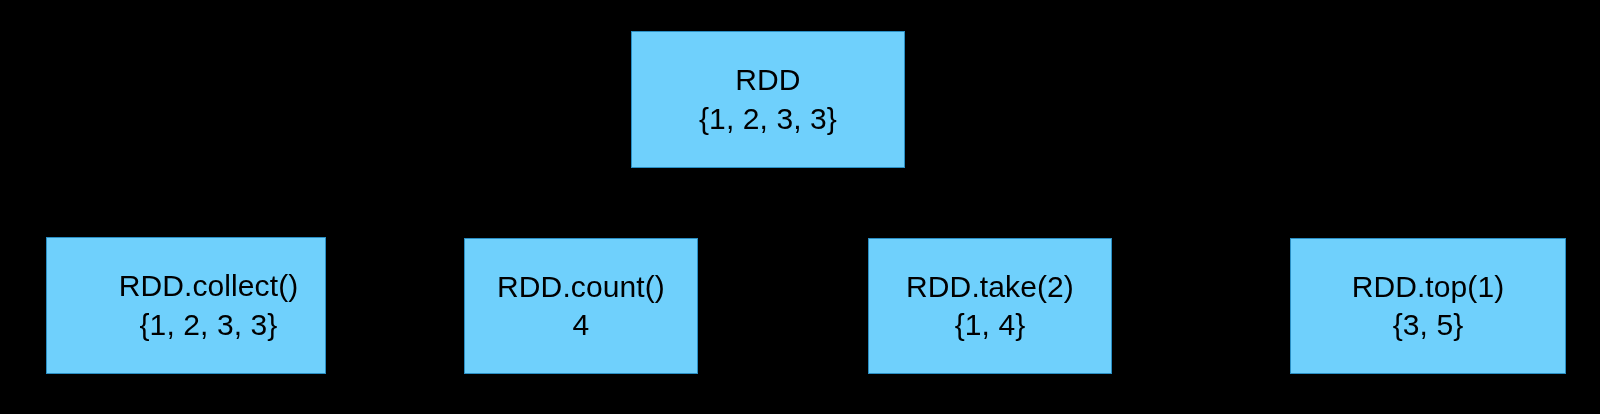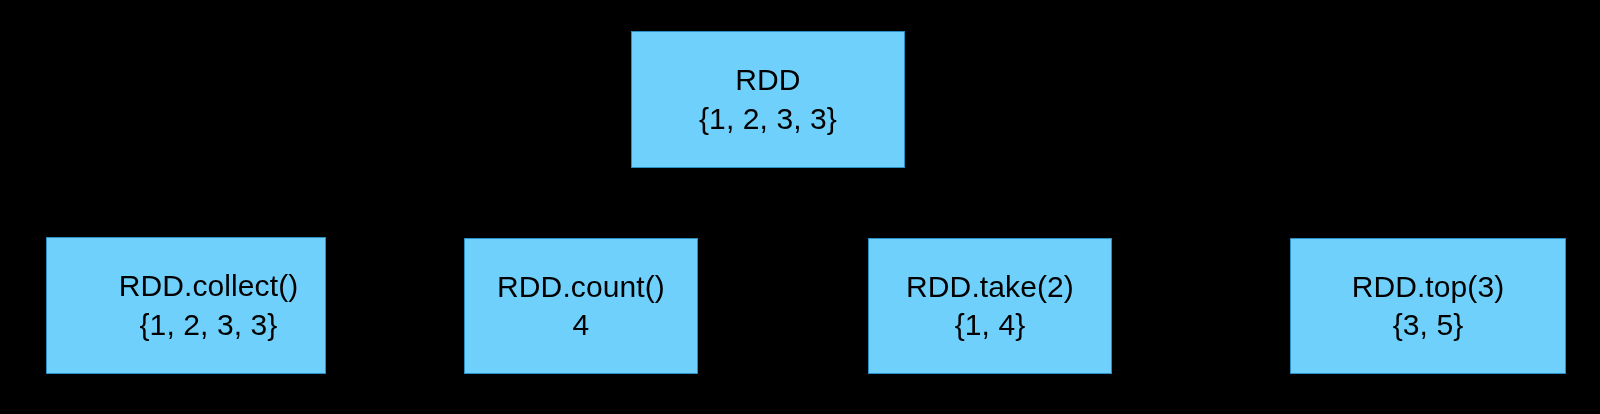--- a/index.html
+++ b/index.html
@@ -97,17 +97,17 @@
     <span class="line1">RDD.count()</span>
     <span class="line2">4</span>
   </div>
 
   <div class="node" id="node-take">
     <span class="line1">RDD.take(2)</span>
     <span class="line2">{1, 4}</span>
   </div>
 
   <div class="node" id="node-top">
-    <span class="line1">RDD.top(3)</span>
+    <span class="line1">RDD.top(1)</span>
     <span class="line2">{3, 5}</span>
   </div>
 
 </div>
 
 </body></html>

